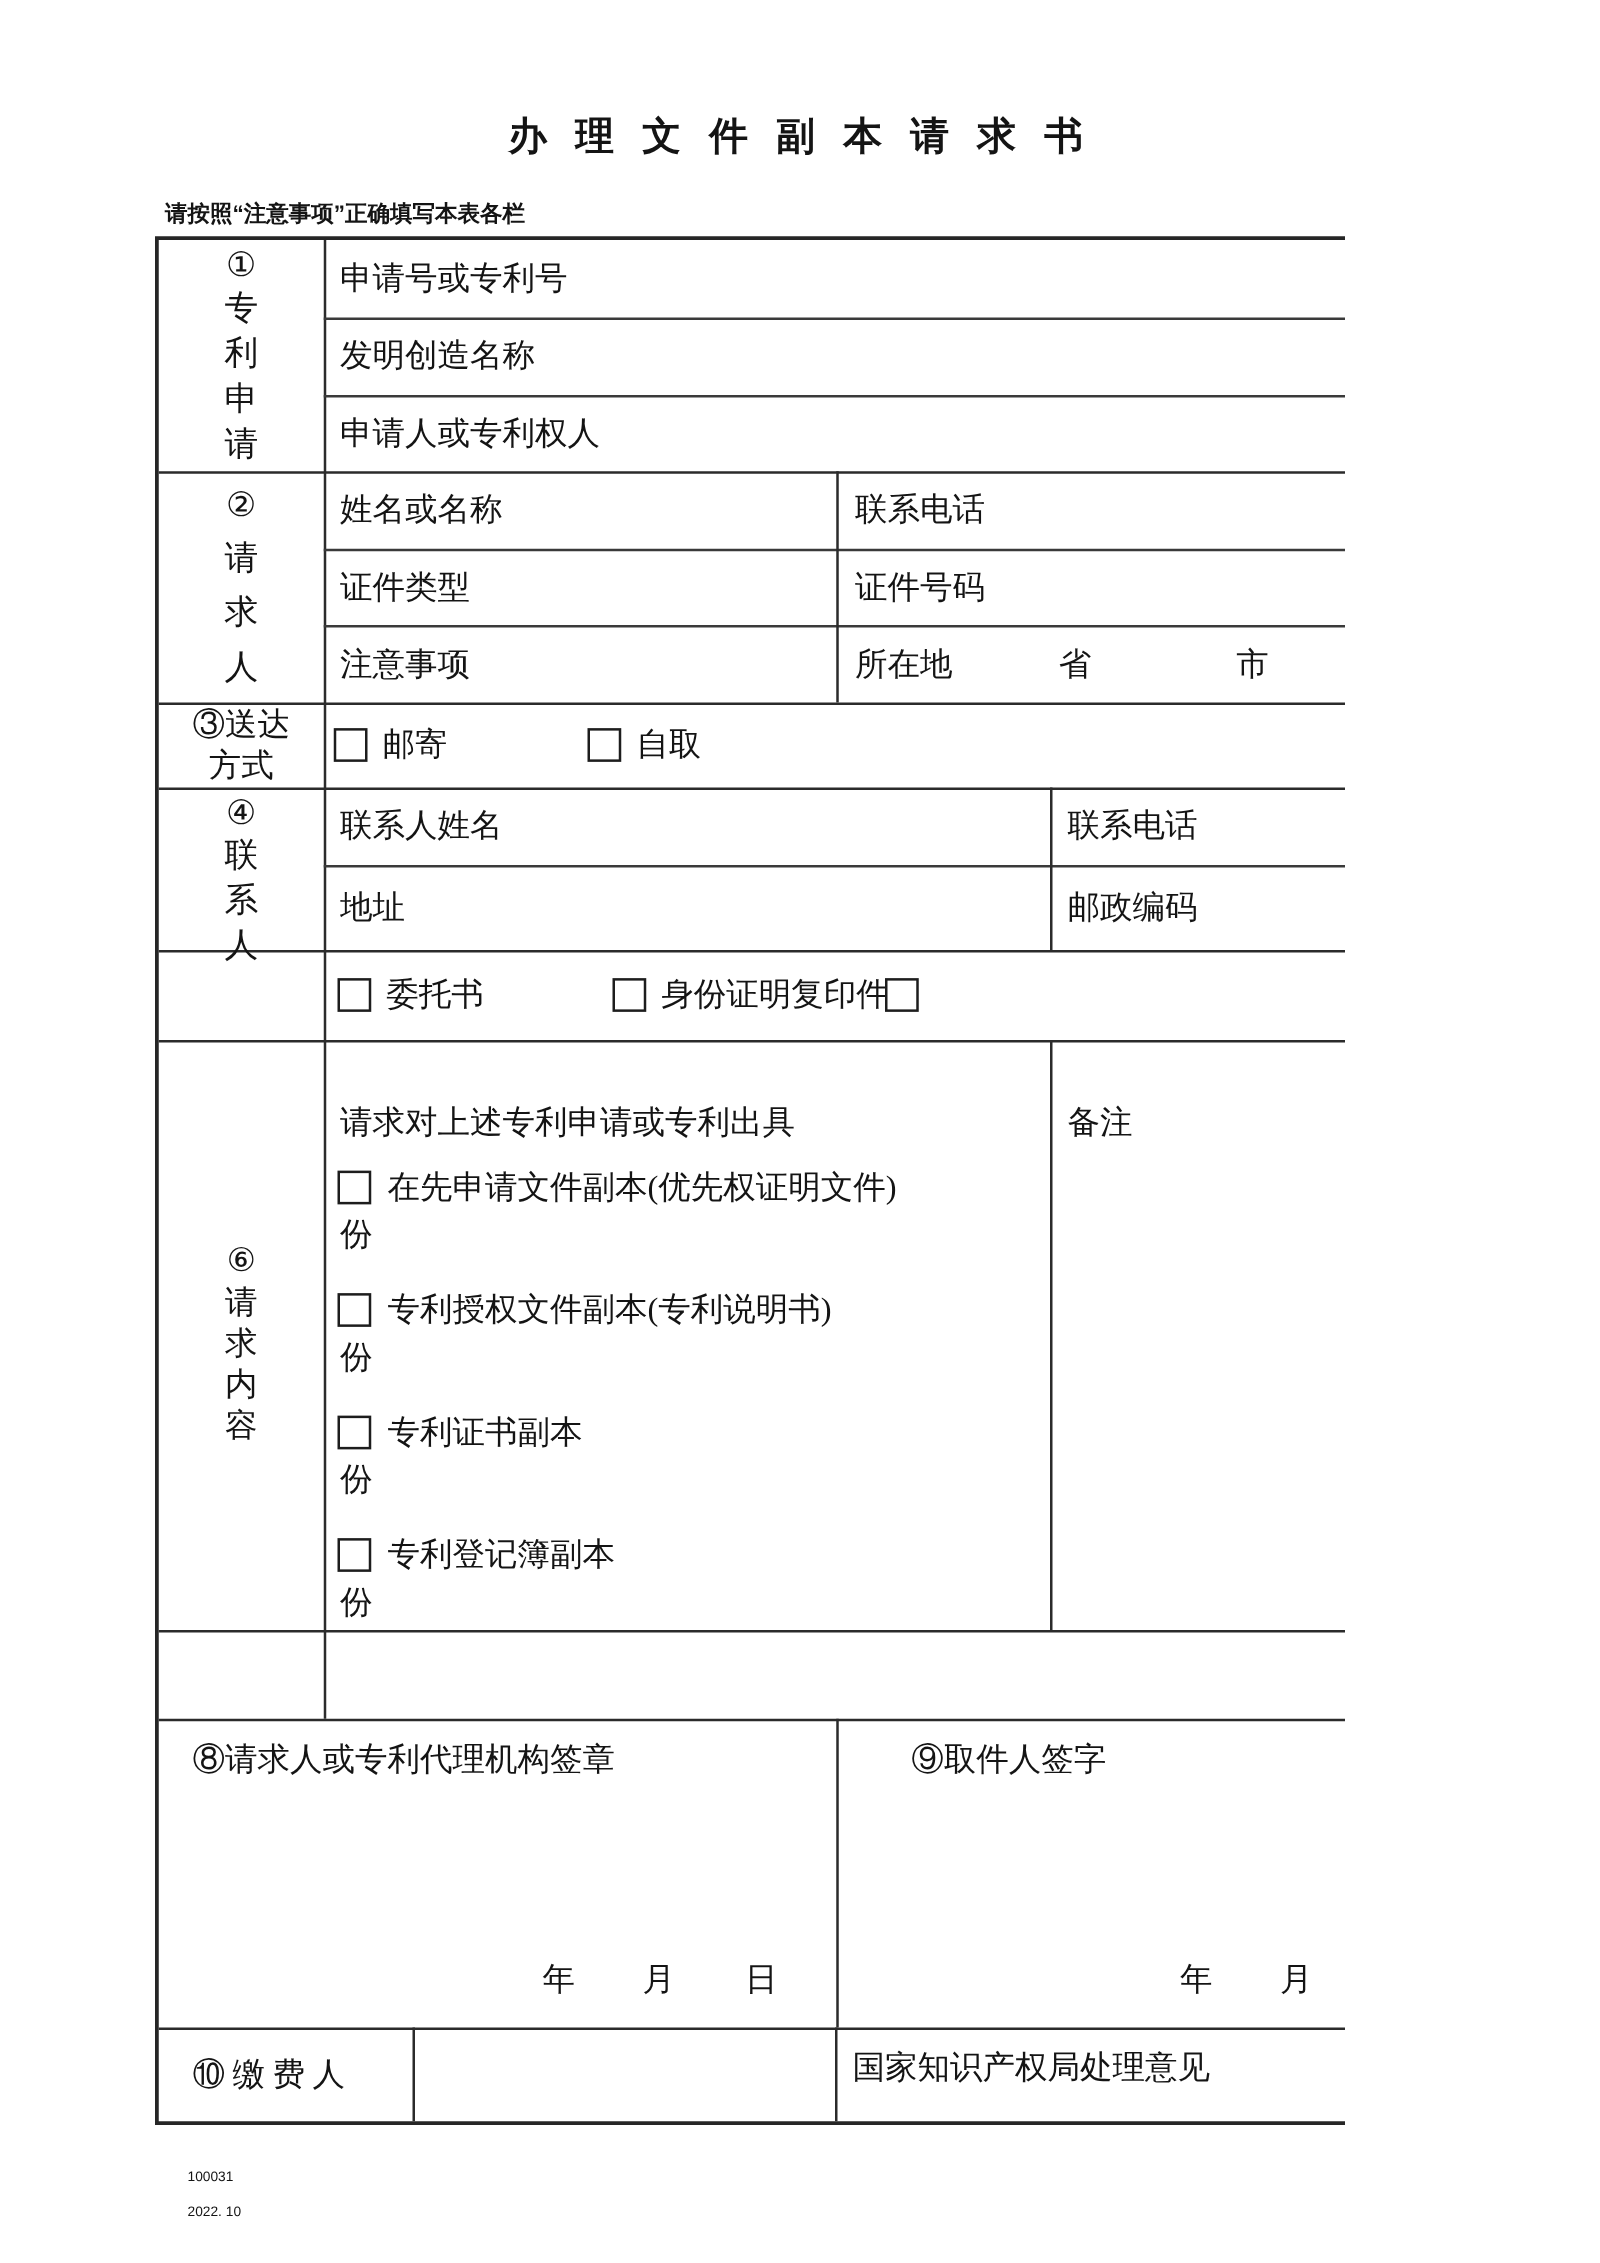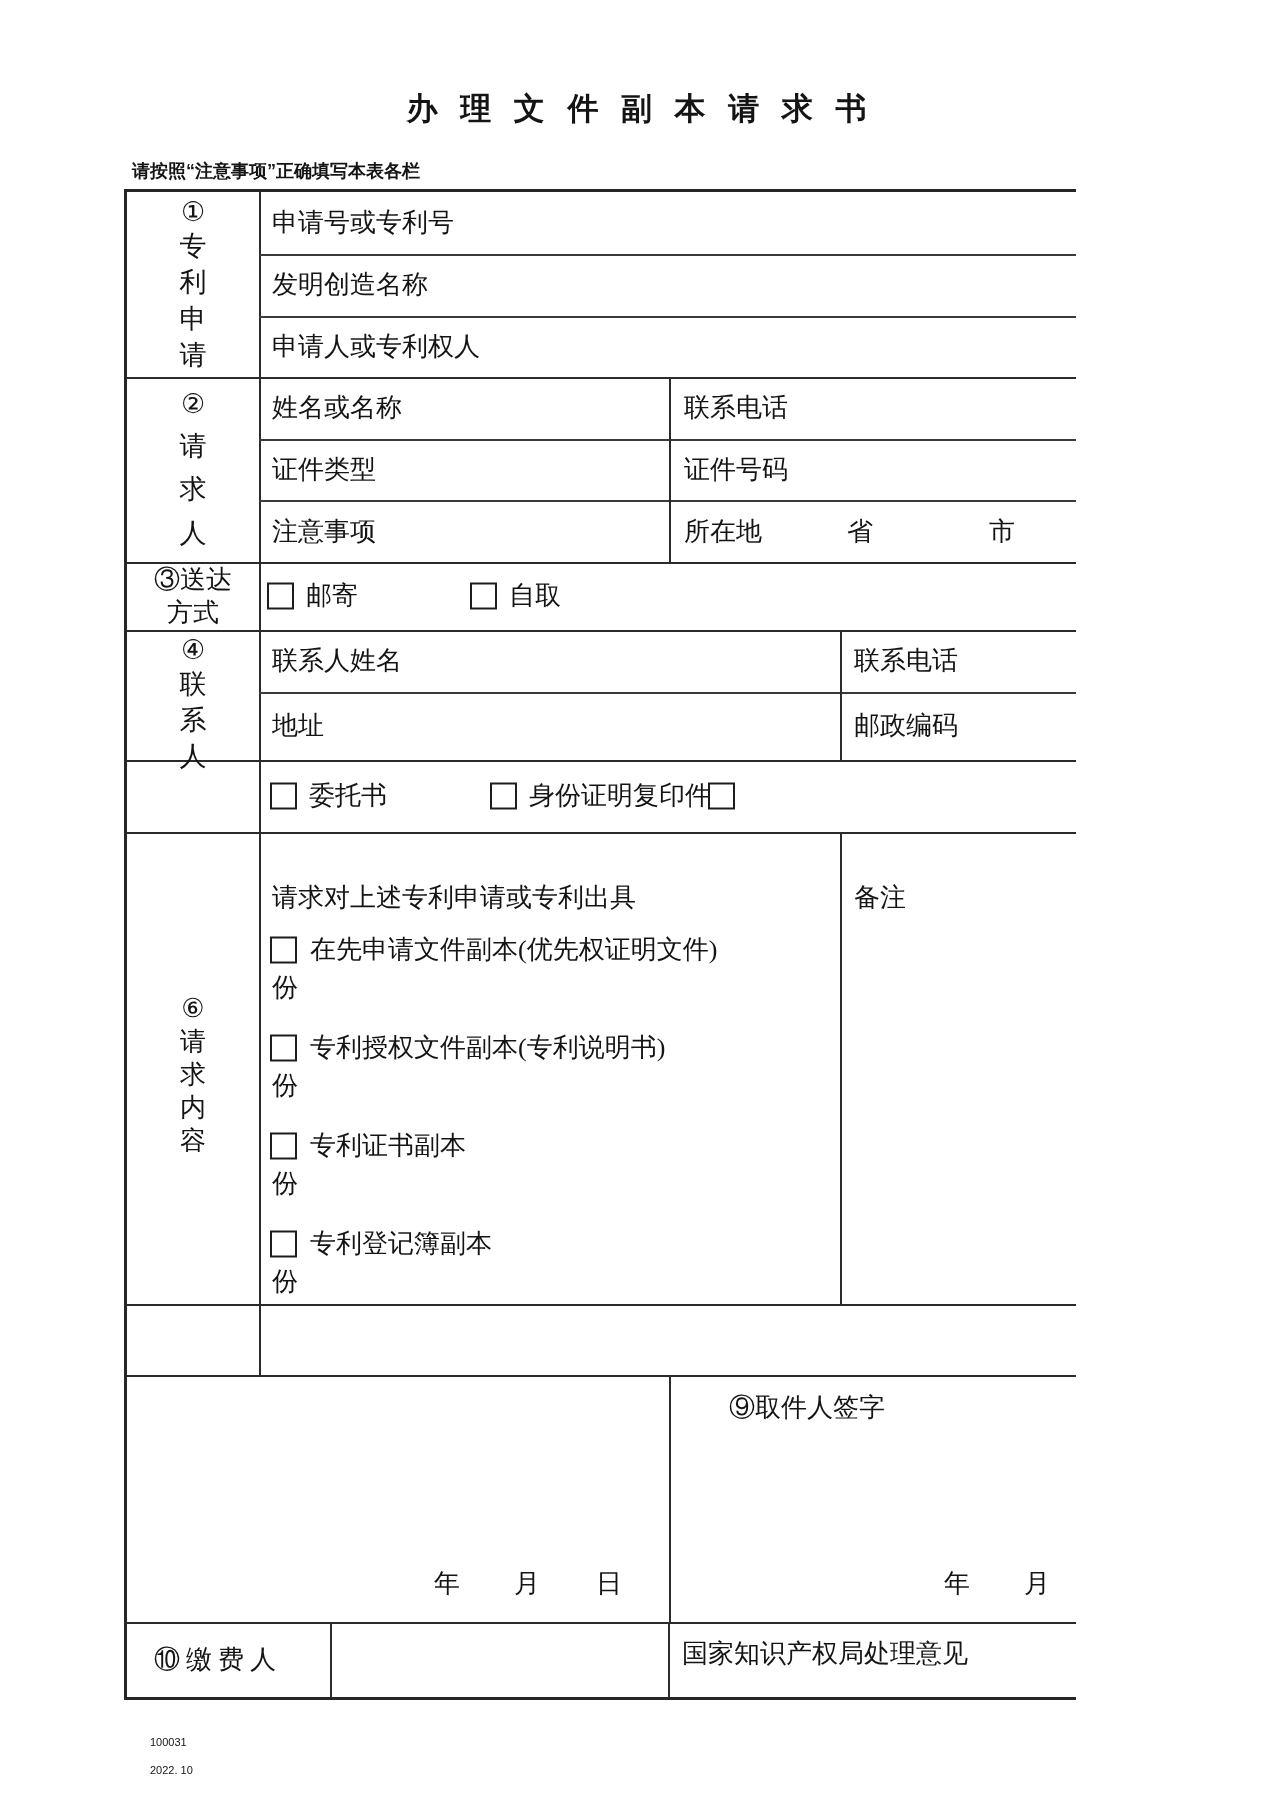--- a/index.html
+++ b/index.html
@@ -136,20 +136,21 @@
 
     <div class="cb" style="left:143px;top:954px;"></div>
     <div class="t" style="left:183px;top:954px;">专利证书副本</div>
     <div class="t" style="left:145px;top:992px;">份</div>
 
     <div class="cb" style="left:143px;top:1052px;"></div>
     <div class="t" style="left:183px;top:1052px;">专利登记簿副本</div>
     <div class="t" style="left:145px;top:1090px;">份</div>
 
 
+    <div class="t" style="left:27px;top:1216px;">⑧请求人或专利代理机构签章</div>
     <div class="tc" style="left:320px;top:1392px;">年</div>
     <div class="tc" style="left:400px;top:1392px;">月</div>
     <div class="tc" style="left:482px;top:1392px;">日</div>
 
     <div class="t" style="left:555px;top:1216px;margin-left:47px;">⑨取件人签字</div>
     <div class="tc" style="left:830px;top:1392px;">年</div>
     <div class="tc" style="left:910px;top:1392px;">月</div>
     <div class="tc" style="left:990px;top:1392px;">日</div>
 
     <div class="t" style="left:27px;top:1468px;letter-spacing:6px;">⑩缴费人</div>

